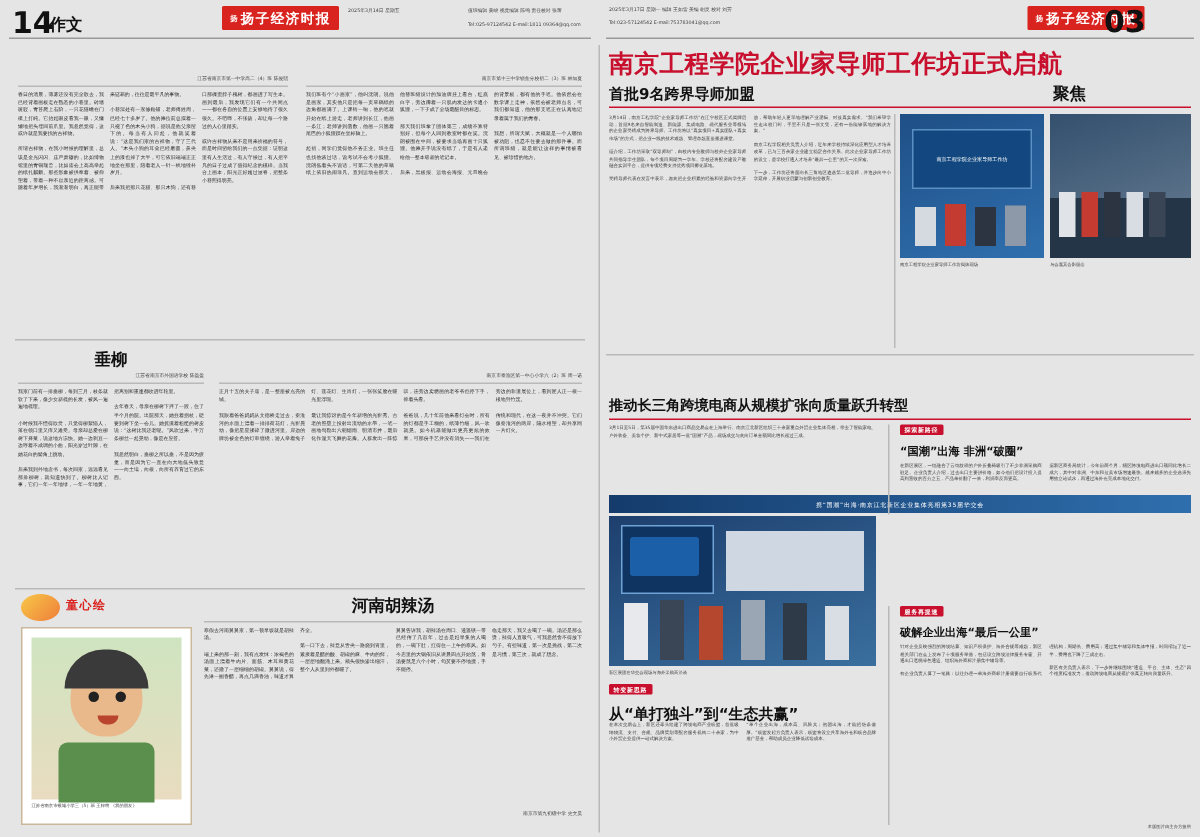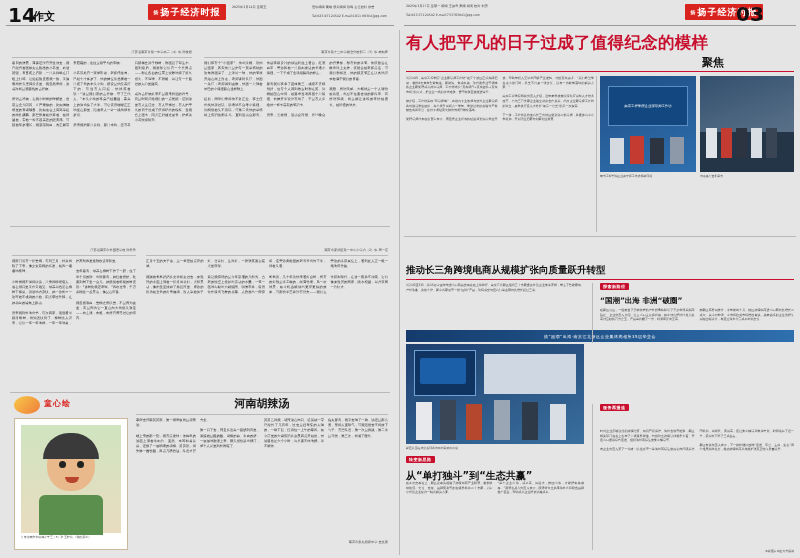--- a/index.html
+++ b/index.html
@@ -105,20 +105,21 @@
 起初，同学们觉得他不务正业。班主任也找他谈过话，说考试不会考小狐狸。沈朗低着头不说话，可第二天他的草稿纸上依旧热闹非凡。直到运动会那天，他替班级设计的加油牌挂上看台，红底白字，旁边蹲着一只肌肉发达的卡通小狐狸，一下子成了全场最醒目的标志。
 
 那天我们班拿了团体第三，成绩不算特别好，但每个人回到教室时都在笑。沈朗被围在中间，被要求当场再画十只狐狸。他摊开手说没有纸了，于是有人递给他一整本崭新的笔记本。
 
 后来，黑板报、运动会海报、元旦晚会的背景板，都有他的手笔。他依然会在数学课上走神，依然会被老师点名，可我们都知道，他的那支笔正在认真地记录着属于我们的青春。
 
 我想，所谓天赋，大概就是一个人哪怕被劝阻，也忍不住要去做的那件事。而所谓班级，就是能让这样的事情被看见、被珍惜的地方。</div>
 
   <div class="hline" style="left:10px;top:226px;width:380px;height:1px;"></div>
 
+  <div class="h-art" style="left:12px;top:232px;width:124px;font-size:11px;">垂柳</div>
   <div class="byline" style="left:12px;top:248px;width:124px;">江苏省南京市外国语学校 陈盈盈</div>
   <div class="hline" style="left:12px;top:255px;width:124px;height:1px;"></div>
   <div class="body-col" style="position:absolute;left:12px;top:259px;width:124px;height:128px;column-count:2;white-space:pre-wrap;overflow:hidden;">我家门前有一排垂柳，每到三月，枝条就软了下来，像少女新梳的长发，被风一遍遍地梳理。
 
 小时候我不懂得欣赏，只觉得柳絮恼人，落在领口里又痒又难受。母亲却总爱在柳树下择菜，说这地方凉快。她一边剥豆一边哼着不成调的小曲，阳光穿过叶隙，在她花白的鬓角上跳动。
 
 后来我到外地念书，每次回家，远远看见那排柳树，就知道快到了。柳树比人记事，它们一年一年地绿，一年一年地黄，把离别和重逢都收进年轮里。
 
 去年春天，母亲在柳树下摔了一跤，住了半个月的院。出院那天，她拄着拐杖，硬要到树下坐一会儿。她抚摸着粗糙的树皮说：“这树比我还老呢。”风吹过来，千万条柳丝一起晃动，像是在应答。
 
@@ -158,21 +159,22 @@
 
 端上来的那一刻，我有点发怵：浓褐色的汤面上漂着牛肉片、面筋、木耳和黄花菜，还撒了一层细细的胡椒。舅舅说，得先淋一圈香醋，再点几滴香油，味道才算齐全。
 
 第一口下去，辣意从舌尖一路烧到胃里，紧接着是醋的酸、胡椒的麻、牛肉的鲜，一层层地翻涌上来。额头很快渗出细汗，整个人从里到外都暖了。
 
 舅舅告诉我，胡辣汤在周口、逍遥镇一带已经传了几百年，过去是赶早集的人喝的，一碗下肚，扛得住一上午的寒风。如今店里的大锅依旧从凌晨四点开始熬，骨汤要熬足六个小时，勾芡要不停地搅，手不能停。
 
 临走那天，我又去喝了一碗。汤还是那么烫，辣得人直吸气，可我忽然舍不得放下勺子。有些味道，第一次是挑战，第二次是习惯，第三次，就成了想念。</div>
   <div class="byline" style="left:300px;top:540px;width:88px;">南京市第九初级中学 史文昊</div>
 
-  <div class="h-main" style="left:406px;top:33px;width:388px;font-size:16.5px;line-height:19px;">有人把平凡的日子过成了值得纪念的模样</div>
+  <div class="h-main" style="left:406px;top:33px;width:388px;font-size:16.5px;line-height:19px;">南京工程学院企业家导师工作坊正式启航</div>
+  <div class="h-sub" style="left:406px;top:56px;width:388px;font-size:10px;">首批9名跨界导师加盟</div>
   <div class="hline" style="left:406px;top:71px;width:388px;height:1px;background:#c8102e;"></div>
 
   <div class="tiny" style="position:absolute;left:406px;top:76px;width:188px;height:156px;column-count:2;column-gap:5px;white-space:pre-wrap;overflow:hidden;">3月14日，南京工程学院“企业家导师工作坊”在江宁校区正式揭牌启动，首批9名来自智能制造、新能源、集成电路、现代服务业等领域的企业家受聘成为跨界导师。工作坊将以“真实项目+真实团队+真实市场”的方式，把企业一线的技术难题、管理命题直接搬进课堂。
 
 据介绍，工作坊采取“双导师制”，由校内专业教师与校外企业家导师共同指导学生团队，每个项目周期为一学年。学校还将配套建设产教融合实训平台，提供专项经费支持优秀项目孵化落地。
 
 受聘导师代表在发言中表示，愿意把企业积累的经验和资源向学生开放，帮助年轻人更早地理解产业逻辑、对接真实需求。“我们希望学生走出校门时，手里不只是一张文凭，还有一份能够落地的解决方案。”
 
 南京工程学院相关负责人介绍，近年来学校持续深化应用型人才培养改革，已与三百余家企业建立稳定合作关系。此次企业家导师工作坊的设立，是学校打通人才培养“最后一公里”的又一次探索。
 
@@ -227,20 +229,21 @@
   </div>
   <div class="cap" style="left:406px;top:446px;width:178px;">新区展团在华交会现场与海外采购商洽谈</div>
 
   <div class="tag" style="left:406px;top:456px;">转变新思路</div>
   <div style="position:absolute;left:406px;top:469px;width:178px;font-size:10px;font-weight:bold;color:#111;">从“单打独斗”到“生态共赢”</div>
   <div class="tiny" style="position:absolute;left:406px;top:481px;width:178px;height:70px;column-count:2;column-gap:5px;white-space:pre-wrap;overflow:hidden;">在本次交易会上，新区还牵头组建了跨境电商产业联盟，首批吸纳物流、支付、合规、品牌策划等配套服务机构二十余家，为中小外贸企业提供一站式解决方案。
 
 “单个企业出海，成本高、风险大；抱团出海，才能把链条做厚。”联盟发起方负责人表示，联盟将设立共享海外仓和联合品牌推广基金，帮助成员企业降低试错成本。</div>
 
   <div class="tag" style="left:600px;top:404px;">服务再提速</div>
+  <div style="position:absolute;left:600px;top:417px;width:194px;font-size:7.5px;font-weight:bold;color:#111;">破解企业出海“最后一公里”</div>
   <div class="tiny" style="position:absolute;left:600px;top:429px;width:194px;height:118px;column-count:2;column-gap:5px;white-space:pre-wrap;overflow:hidden;">针对企业反映强烈的跨境结算、知识产权保护、海外合规等难题，新区相关部门在会上发布了十项服务举措，包括设立跨境法律服务专窗、开通出口退税绿色通道、组织海外商标注册集中辅导等。
 
 有企业负责人算了一笔账：以往办理一单海外商标注册需要自行联系代理机构，周期长、费用高；通过集中辅导和集体申报，时间缩短了近一半，费用也下降了三成左右。
 
 新区有关负责人表示，下一步将继续围绕“通道、平台、主体、生态”四个维度精准发力，推动跨境电商从规模扩张真正转向质量跃升。</div>
 
   <div class="vline" style="left:596px;top:76px;width:1px;height:156px;"></div>
   <div class="vline" style="left:592px;top:283px;width:1px;height:60px;"></div>
   <div class="vline" style="left:592px;top:404px;width:1px;height:146px;"></div>
 

